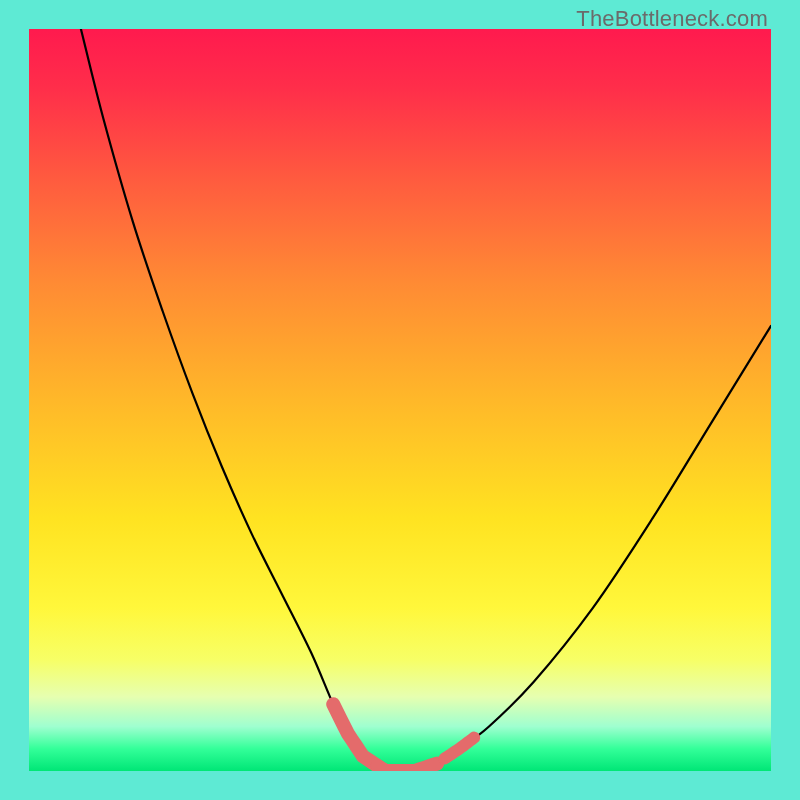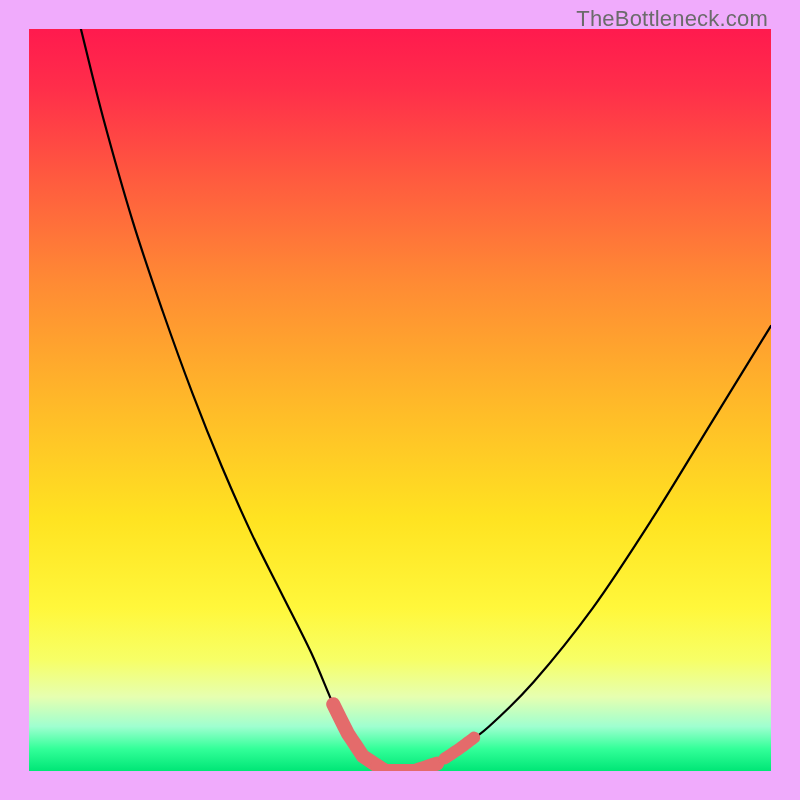--- a/index.html
+++ b/index.html
@@ -10,21 +10,21 @@
     background: #000;
     overflow: hidden;
     font-family: Arial, Helvetica, sans-serif;
   }
   .frame {
     position: absolute;
     left: 0;
     top: 0;
     width: 800px;
     height: 800px;
-    background: #f0abfc;
+    background: #5eead4;
   }
   .plot-area {
     position: absolute;
     left: 29px;
     top: 29px;
     width: 742px;
     height: 742px;
     overflow: hidden;
   }
   .gradient-bg {

